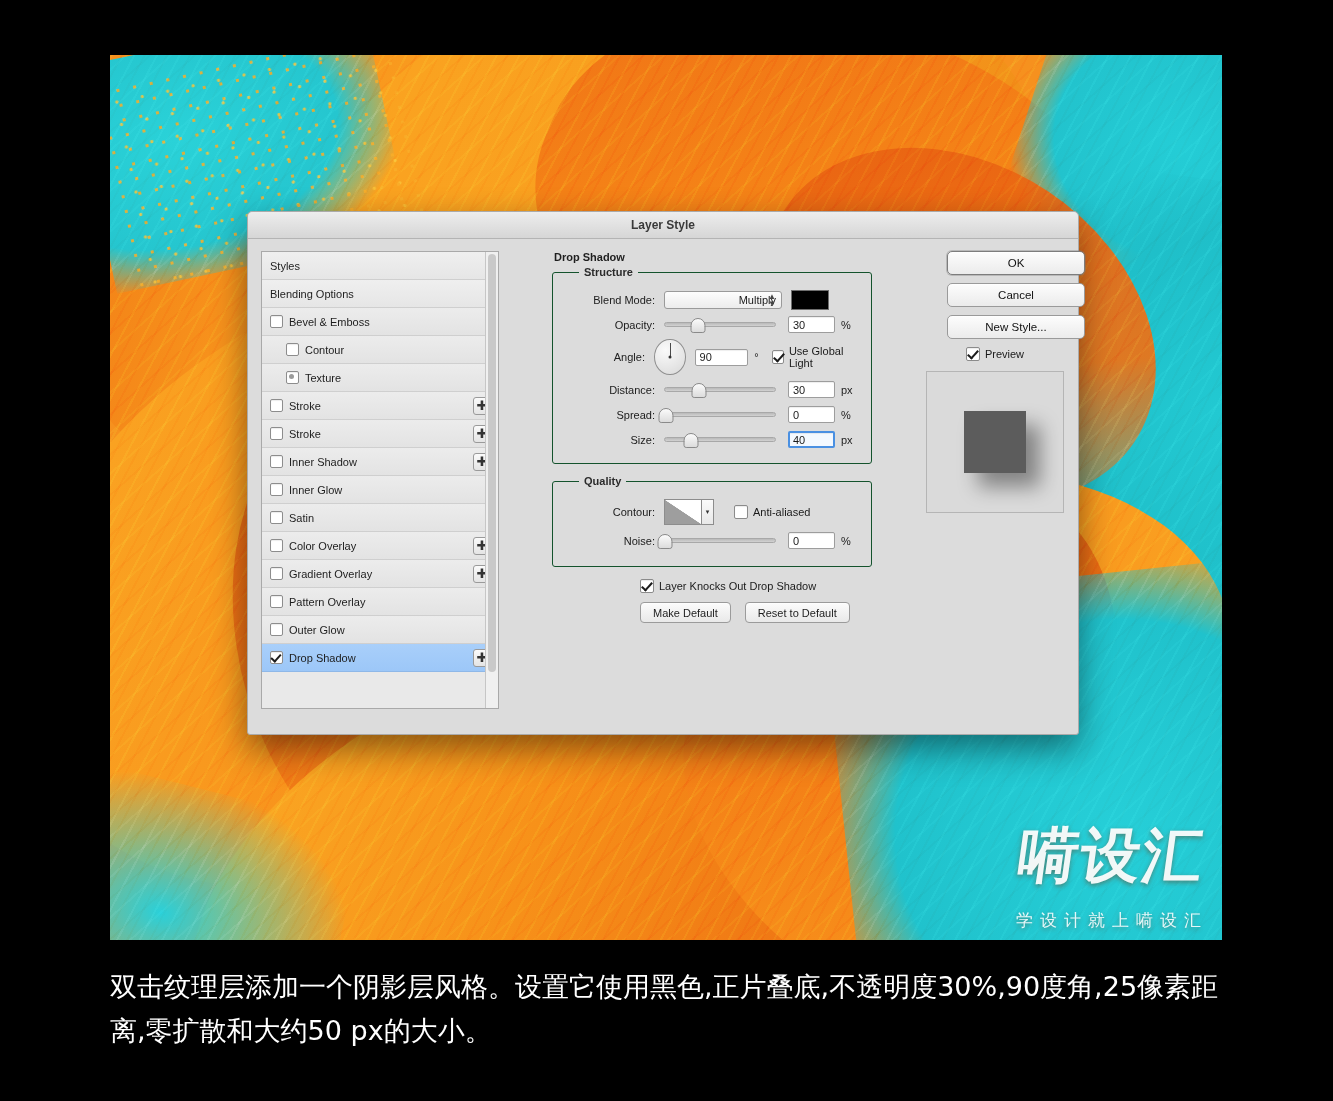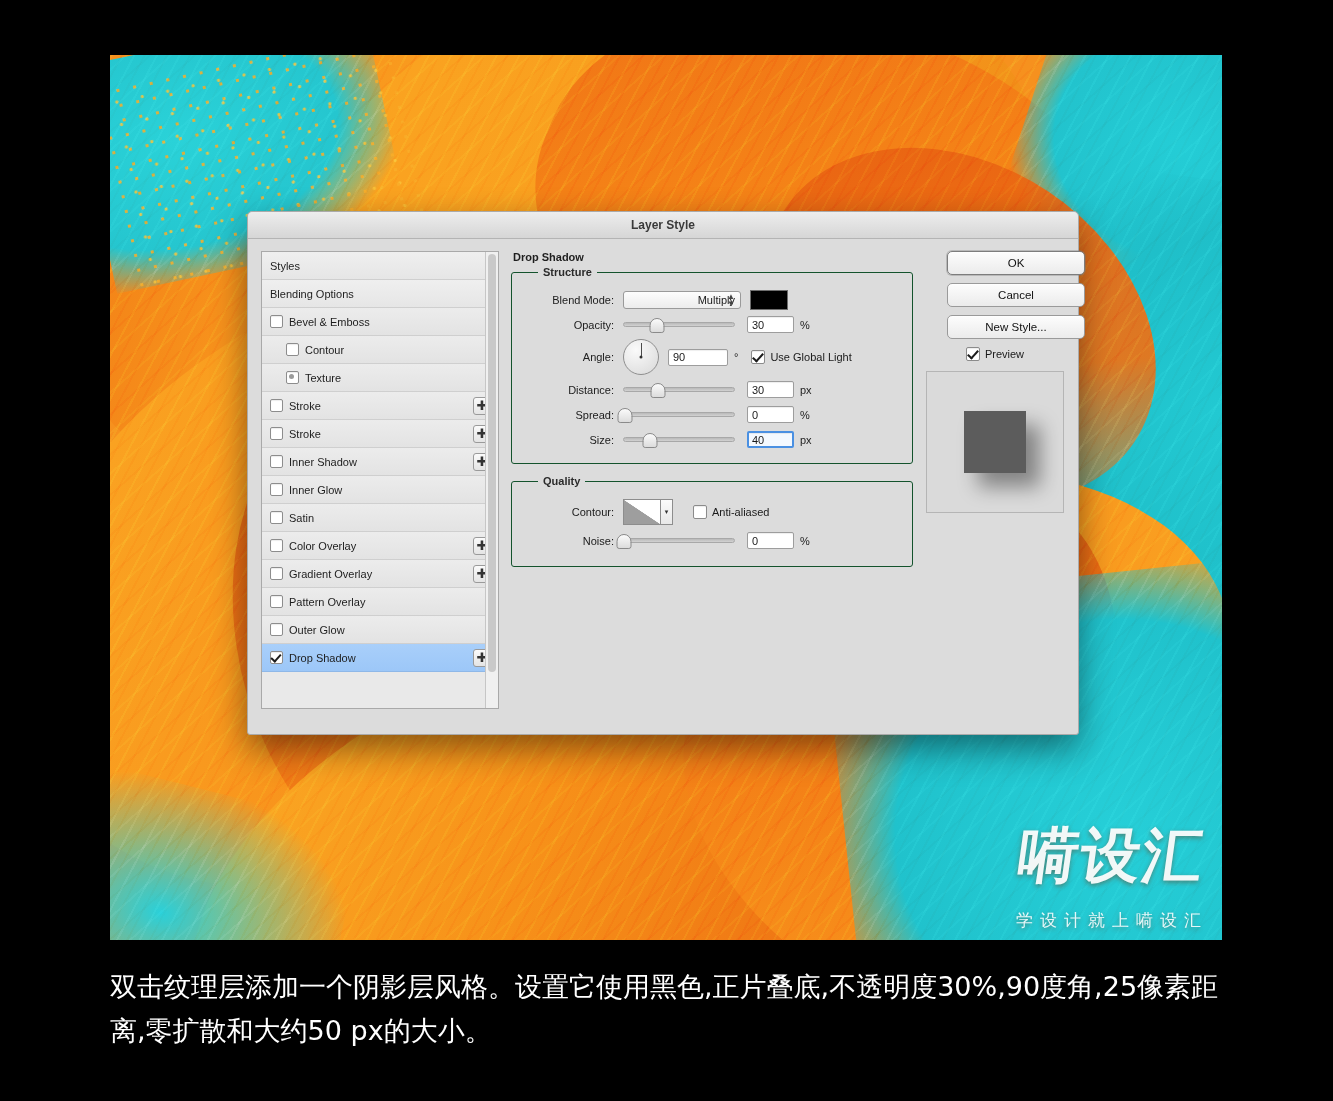--- a/index.html
+++ b/index.html
@@ -100,21 +100,21 @@
     background:#dcdcdc;border:1px solid #aaa;border-radius:5px 5px 3px 3px;
     box-shadow:0 14px 34px rgba(0,0,0,.45);
     font-size:11px;color:#1a1a1a;
   }
   #titlebar{height:26px;
     background:linear-gradient(#ededed,#d6d6d6);
     border-bottom:1px solid #b4b4b4;border-radius:5px 5px 0 0;
     display:flex;align-items:center;justify-content:center;}
   #title-text{font-size:12px;font-weight:bold;color:#3a3a3a;}
 
-  #body{display:flex;padding:12px 13px 0 13px;height:470px;box-sizing:border-box;}
+  #body{display:flex;padding:12px 13px 0 13px;height:470px;box-sizing:border-box;gap:41px;}
 
   
   #effects-col{width:238px;display:flex;flex-direction:column;}
   #effects-panel{flex:1;background:#e9e9e9;border:1px solid #a9a9a9;
     display:flex;flex-direction:column;position:relative;overflow:hidden;}
   #effects-list{flex:1;overflow:hidden;}
   .eff{height:27px;display:flex;align-items:center;padding:0 7px 0 8px;
     border-bottom:1px solid #cfcfcf;
     background:linear-gradient(#ececec,#e3e3e3);position:relative;}
   .eff.plain{background:linear-gradient(#efefef,#e6e6e6);}
@@ -423,20 +423,30 @@
             <div class="track"></div>
             <div class="knob" style="left:1%"></div>
           </div>
           <div class="num" style="margin-left:12px">
             <span>0</span>
           </div>
           <span class="unit">%</span>
         </div>
       </fieldset>
 
+      <div style="margin-top:12px;padding-left:88px">
+        <div class="chk">
+          <span class="box on"></span>
+          <span>Layer Knocks Out Drop Shadow</span>
+        </div>
+        <div style="display:flex;gap:14px;margin-top:9px">
+          <div class="defbtn">Make Default</div>
+          <div class="defbtn">Reset to Default</div>
+        </div>
+      </div>
 
     </div>
 
     <div id="right-col">
       <div class="bigbtn primary">OK</div>
       <div class="bigbtn">Cancel</div>
       <div class="bigbtn">New Style...</div>
       <div id="preview-row">
         <div class="chk">
           <span class="box on"></span>

